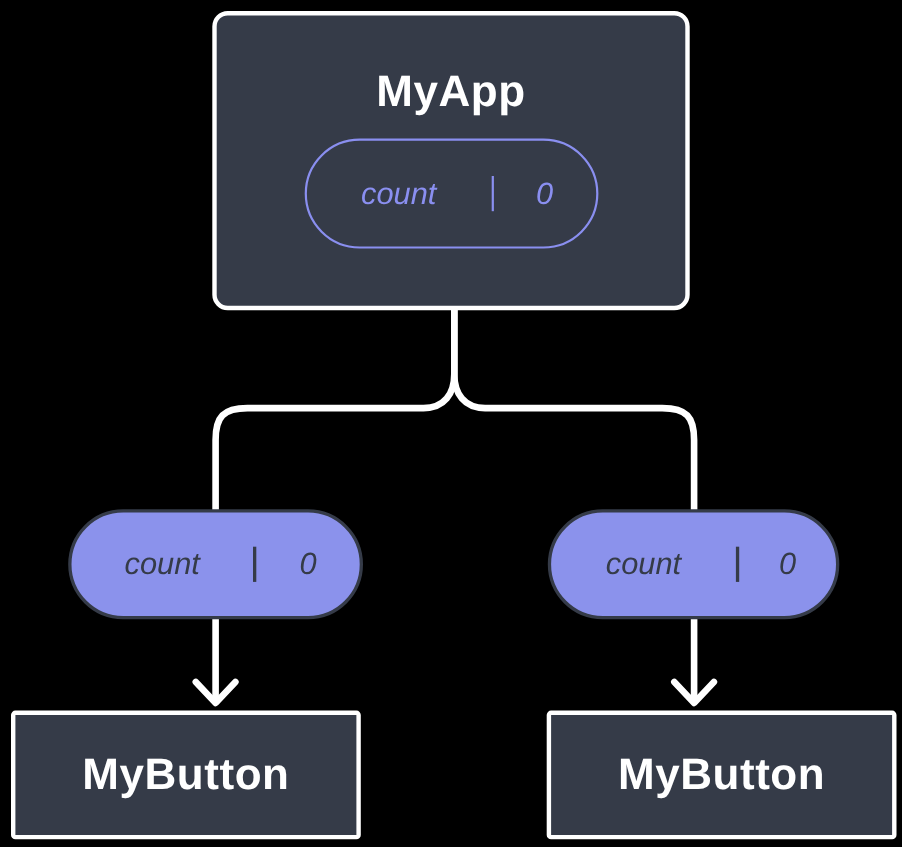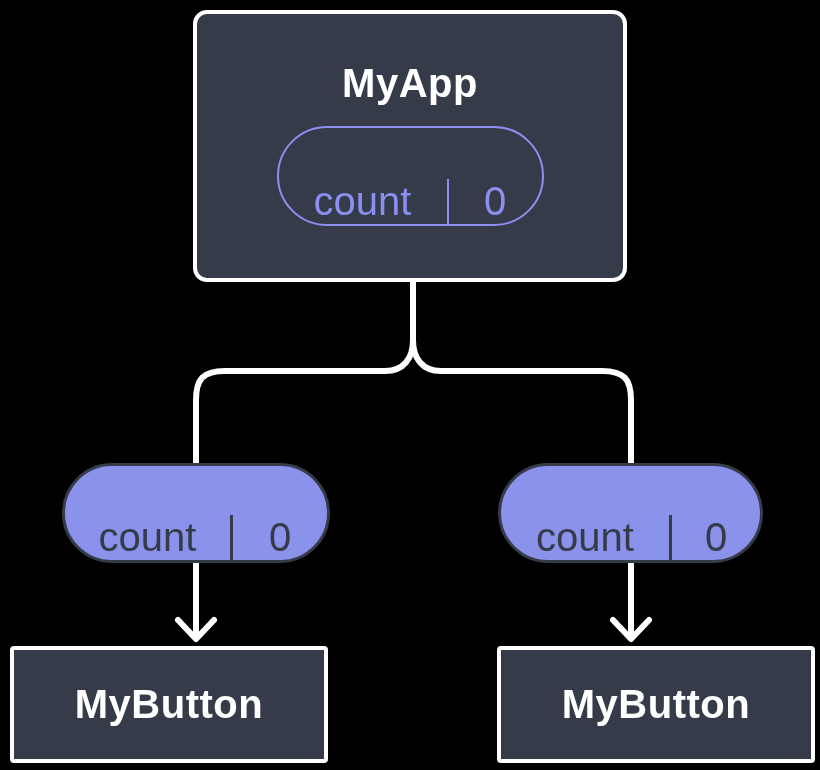--- a/index.html
+++ b/index.html
@@ -57,23 +57,24 @@
     width: 434px; height: 272px;
     border-radius: 14px;
     display: flex;
     flex-direction: column;
     align-items: center;
   }
   .root-box .box-title { margin-top: 44px; line-height: 50px; }
 
   .pill {
     display: flex;
-    align-items: flex-end;
-    font-size: 40px;
+    align-items: center;
+    font-size: 28px;
     z-index: 2;
+    font-style: italic;
   }
   .pill-name {
     flex: 1;
     display: flex;
     align-items: center;
     justify-content: center;
   }
   .pill-value {
     display: flex;
     align-items: center;

